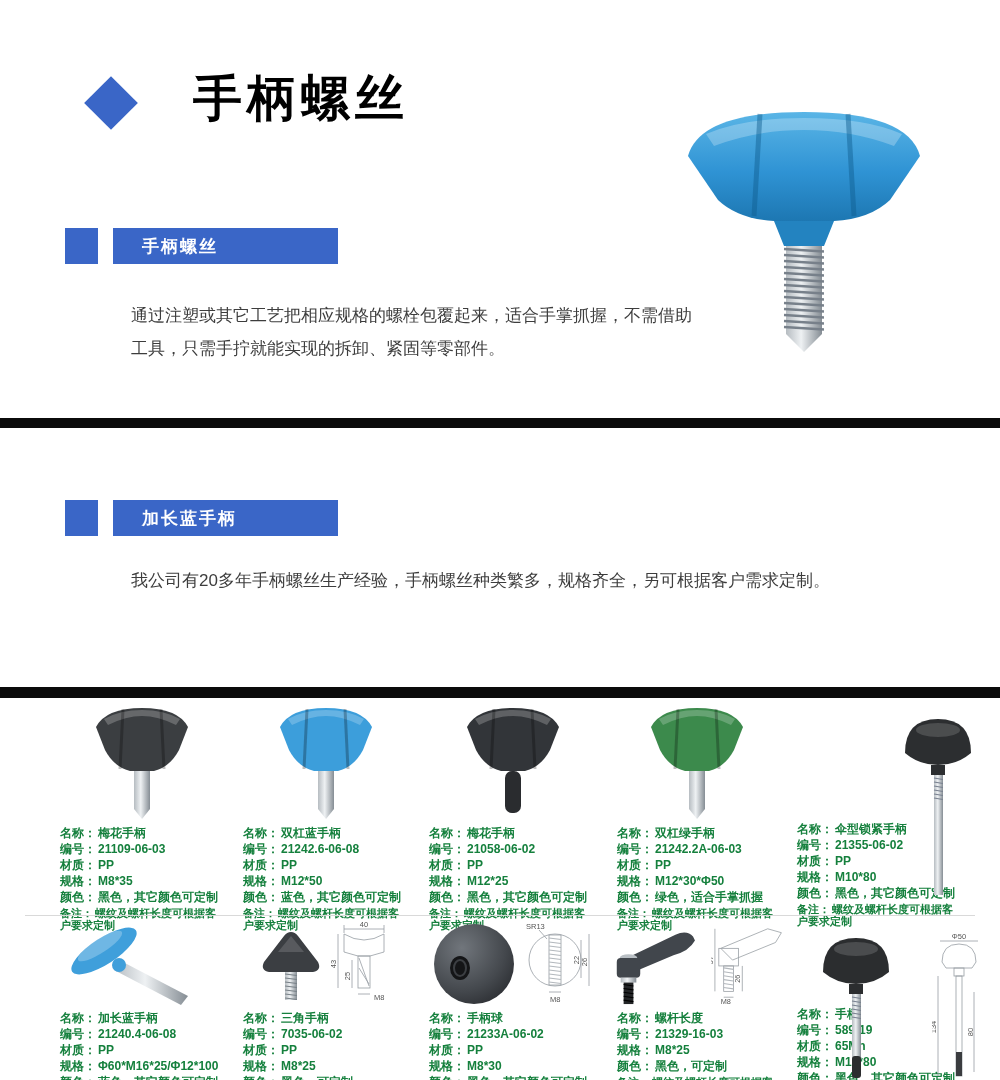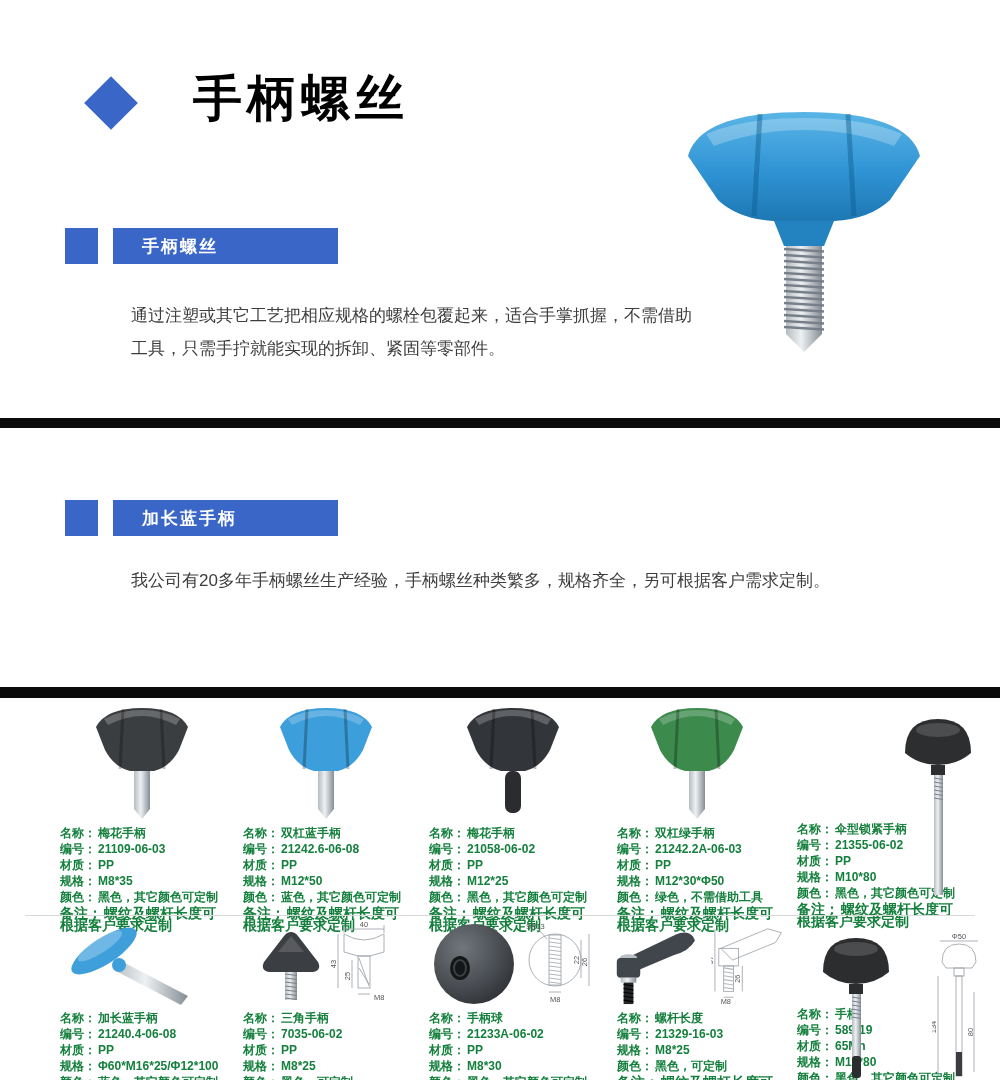--- a/index.html
+++ b/index.html
@@ -31,21 +31,21 @@
   .pcard{position:relative;}
   .imgwrap{display:flex;align-items:flex-end;justify-content:center;gap:6px;}
   #row1 .imgwrap{height:118px;}
   #row2 .imgwrap{height:84px;}
   .imgwrap.absimg{position:absolute;right:16px;top:10px;height:auto;align-items:flex-start;gap:28px;}
   .pcard.abs1 .lines{margin-top:118px;}
   .pcard.abs2 .lines{margin-top:84px;}
   .lines{margin:4px 0 0 10px;}
   .pl{font-size:12px;font-weight:bold;color:#15803d;line-height:16px;white-space:nowrap;}
   .pl .lab{margin-right:2px;}
-  .pl.note{font-size:14px;line-height:12px;margin-top:2px;white-space:normal;width:158px;}
+  .pl.note{font-size:11px;line-height:12px;margin-top:2px;white-space:normal;width:158px;}
 </style>
 </head>
 <body>
 
 <div class="diamond"></div>
 <h1 class="page-title">手柄螺丝</h1>
 
 <div id="hero"><svg width="265" height="255" viewBox="0 0 265 255">
  <defs>
         <linearGradient id="heroB" x1="0" y1="0" x2="0" y2="1">
@@ -224,21 +224,21 @@
           <line x1="44" y1="99" x2="60" y2="100.5" stroke="#78808" stroke-width="1.1"></line>
           <line x1="44" y1="103" x2="60" y2="104.5" stroke="#78808" stroke-width="1.1"></line>
           <polygon points="44,106 60,106 52,116" fill="url(#m3)"></polygon>
   </svg>
       </div>
       <div class="lines">
         <div class="pl"><span class="lab">名称：</span><span>双杠绿手柄</span></div>
         <div class="pl"><span class="lab">编号：</span><span>21242.2A-06-03</span></div>
         <div class="pl"><span class="lab">材质：</span><span>PP</span></div>
         <div class="pl"><span class="lab">规格：</span><span>M12*30*Φ50</span></div>
-        <div class="pl"><span class="lab">颜色：</span><span>绿色，不需借助工具</span></div>
+        <div class="pl"><span class="lab">颜色：</span><span>绿色，适合手掌抓握</span></div>
         <div class="pl note"><span class="lab">备注：</span><span>螺纹及螺杆长度可根据客户要求定制</span></div>
       </div>
     </div>
     <div class="pcard abs1">
       <div class="imgwrap absimg">
         <svg width="95" height="190" viewBox="0 0 95 190">
           <defs>
             <linearGradient id="m4" x1="0" y1="0" x2="1" y2="0">
  <stop offset="0" stop-color="#b6bcc1"></stop>
               <stop offset="0.42" stop-color="#eef1f3"></stop>

